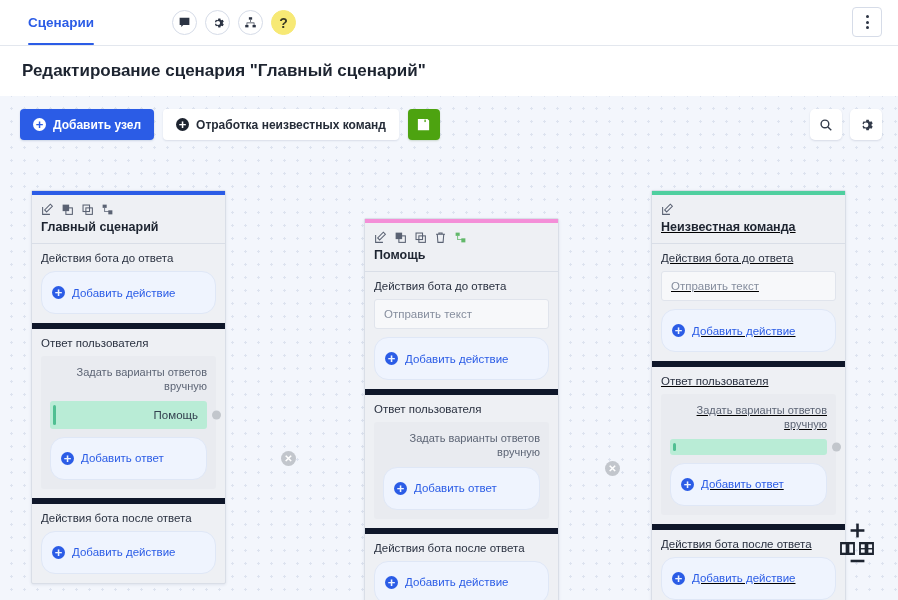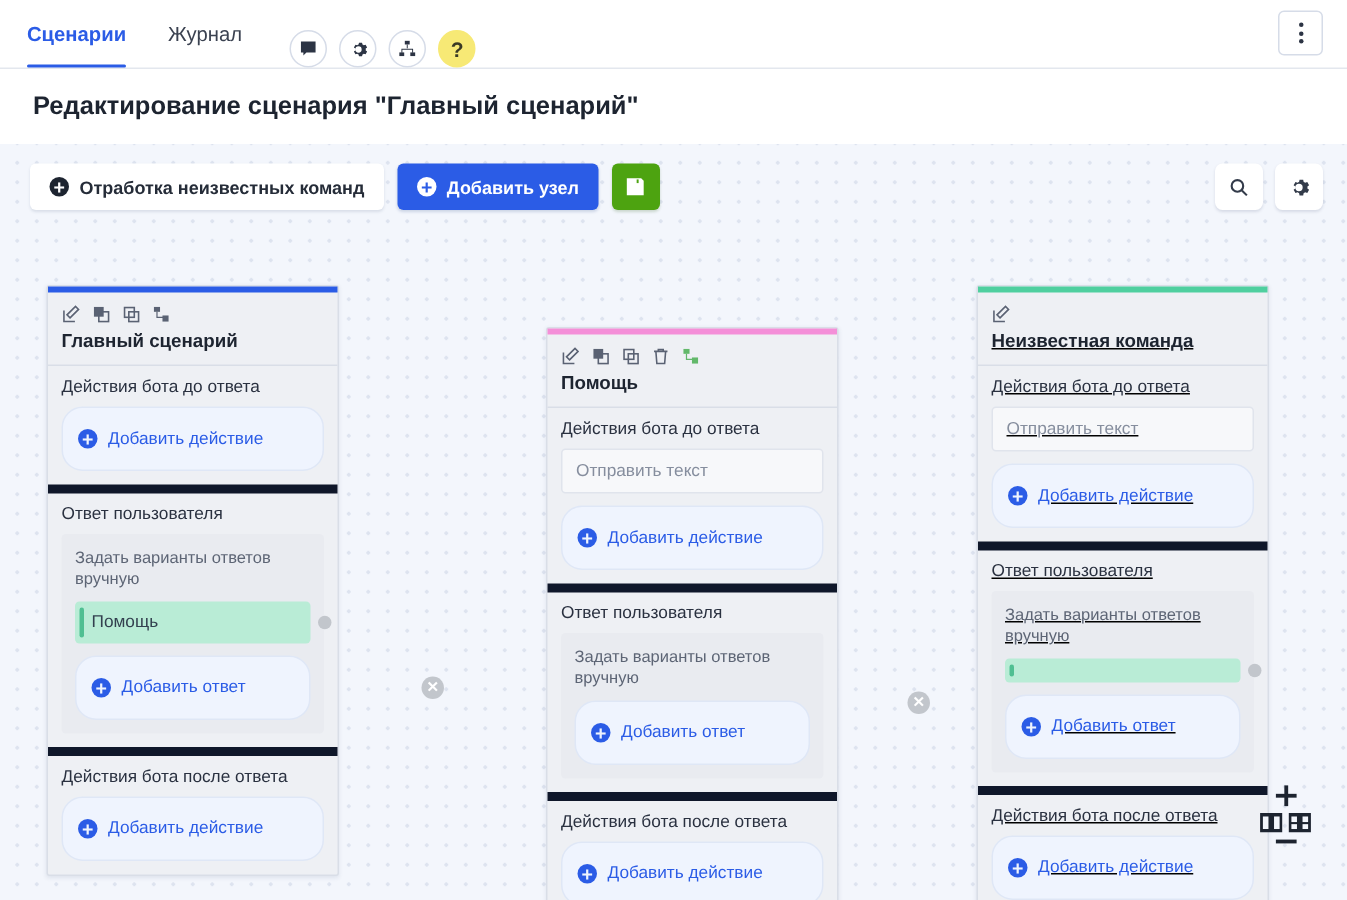--- a/index.html
+++ b/index.html
@@ -9,23 +9,24 @@
     background: #ffffff;
     overflow: hidden;
   }
   .app { position: relative; width: 898px; height: 600px; display: flex; flex-direction: column; }
 
   
   .topnav {
     height: 46px; flex: 0 0 46px;
     background: #fff;
     border-bottom: 1px solid #e3e7ee;
-    display: flex; align-items: flex-end;
-    padding: 0 16px 0 18px;
+    display: flex; align-items: center;
+    padding: 0 16px 0 28px;
     position: relative;
+    gap: 46px;
   }
   .nav-tabs { display: flex; align-items: center; height: 100%; gap: 0; }
   .nav-tab {
     font-size: 13.5px; color: #3b4251;
     padding: 0 14px; height: 100%;
     display: flex; align-items: center;
     cursor: pointer; position: relative;
   }
   .nav-tab:first-child { padding-left: 0; }
   .nav-tab.active { color: #2b5ce6; font-weight: bold; }
@@ -116,21 +117,21 @@
     background: #f7f8fa; border: 1px solid #e0e4ec; border-radius: 3px;
     font-size: 11.5px; color: #868e9e; padding: 8px 9px;
   }
   .add-btn {
     background: #eff4fe; border: 1px solid #dfe7f6; border-radius: 14px;
     font-size: 11.5px; color: #2b5ce6; padding: 14px 10px;
     display: flex; align-items: center; gap: 7px; cursor: pointer;
   }
   .add-btn .plus-ico { color: #2b5ce6; }
   .add-btn .plus-ico::after { color: #eff4fe; }
-  .inner-panel { background: #e9ebf0; border-radius: 3px; padding: 9px; }
+  .inner-panel { background: #e9ebf0; border-radius: 3px; padding: 9px; text-align: right; }
   .inner-label { font-size: 11px; color: #5d6575; line-height: 1.3; margin-bottom: 7px; }
   .chip {
     background: #b9ecd6; border-radius: 3px; padding: 8px 9px 8px 11px;
     font-size: 11.5px; color: #33404f; position: relative; margin-bottom: 8px;
   }
   .chip::before {
     content: ""; position: absolute; left: 3px; top: 4px; bottom: 4px;
     width: 2.5px; background: #4fbf92; border-radius: 2px;
   }
   .chip-dot {
@@ -160,23 +161,20 @@
 </head>
 <body>
 
 <div class="app">
 
   <div class="topnav">
     <div class="nav-tabs">
       <div class="nav-tab active">
         <span>Сценарии</span>
       </div>
-      <div class="nav-tab">
-        <span>Журнал</span>
-      </div>
     </div>
     <div class="nav-icons">
       <div class="nav-ico">
         <svg width="13" height="13" viewBox="0 0 16 16" fill="currentColor">
             <path d="M2 2h12v9H6.5L4 13.5V11H2z"></path>
           </svg>
       </div>
       <div class="nav-ico">
         <svg width="12" height="12" viewBox="0 0 16 16" fill="currentColor">
             <path d="M8 5.2A2.8 2.8 0 108 10.8 2.8 2.8 0 008 5.2zm6.4 3.6l1.3 1-1.4 2.4-1.6-.5a6 6 0 01-1.2.7L11.2 14H8.4l-.3-1.6a6 6 0 01-1.2-.7l-1.6.5L3.9 9.8l1.3-1a5.6 5.6 0 010-1.6l-1.3-1 1.4-2.4 1.6.5a6 6 0 011.2-.7L8.4 2h2.8l.3 1.6c.4.2.8.4 1.2.7l1.6-.5 1.4 2.4-1.3 1a5.6 5.6 0 010 1.6z"></path>
@@ -201,27 +199,27 @@
     </div>
   </div>
 
   <div class="page-title">
     <span>Редактирование сценария "Главный сценарий"</span>
   </div>
 
   <div class="canvas">
 
     <div class="toolbar">
+      <div class="btn btn-primary">
+        <span class="plus-ico"></span>
+        <span>Добавить узел</span>
+      </div>
       <div class="btn btn-white">
         <span class="plus-ico"></span>
         <span>Отработка неизвестных команд</span>
-      </div>
-      <div class="btn btn-primary">
-        <span class="plus-ico"></span>
-        <span>Добавить узел</span>
       </div>
       <div class="btn btn-save">
         <svg width="15" height="15" viewBox="0 0 16 16" fill="#ffffff">
             <path d="M2 2h10.2L14 3.8V14H2V2zm2.4 0h6v4h-6V2zm1 7.2h5.2V14H5.4V9.2z"></path>
             <rect x="9" y="2.8" width="1.4" height="2.6" fill="#4da310"></rect>
           </svg>
       </div>
     </div>
 
     <div class="canvas-tools">

